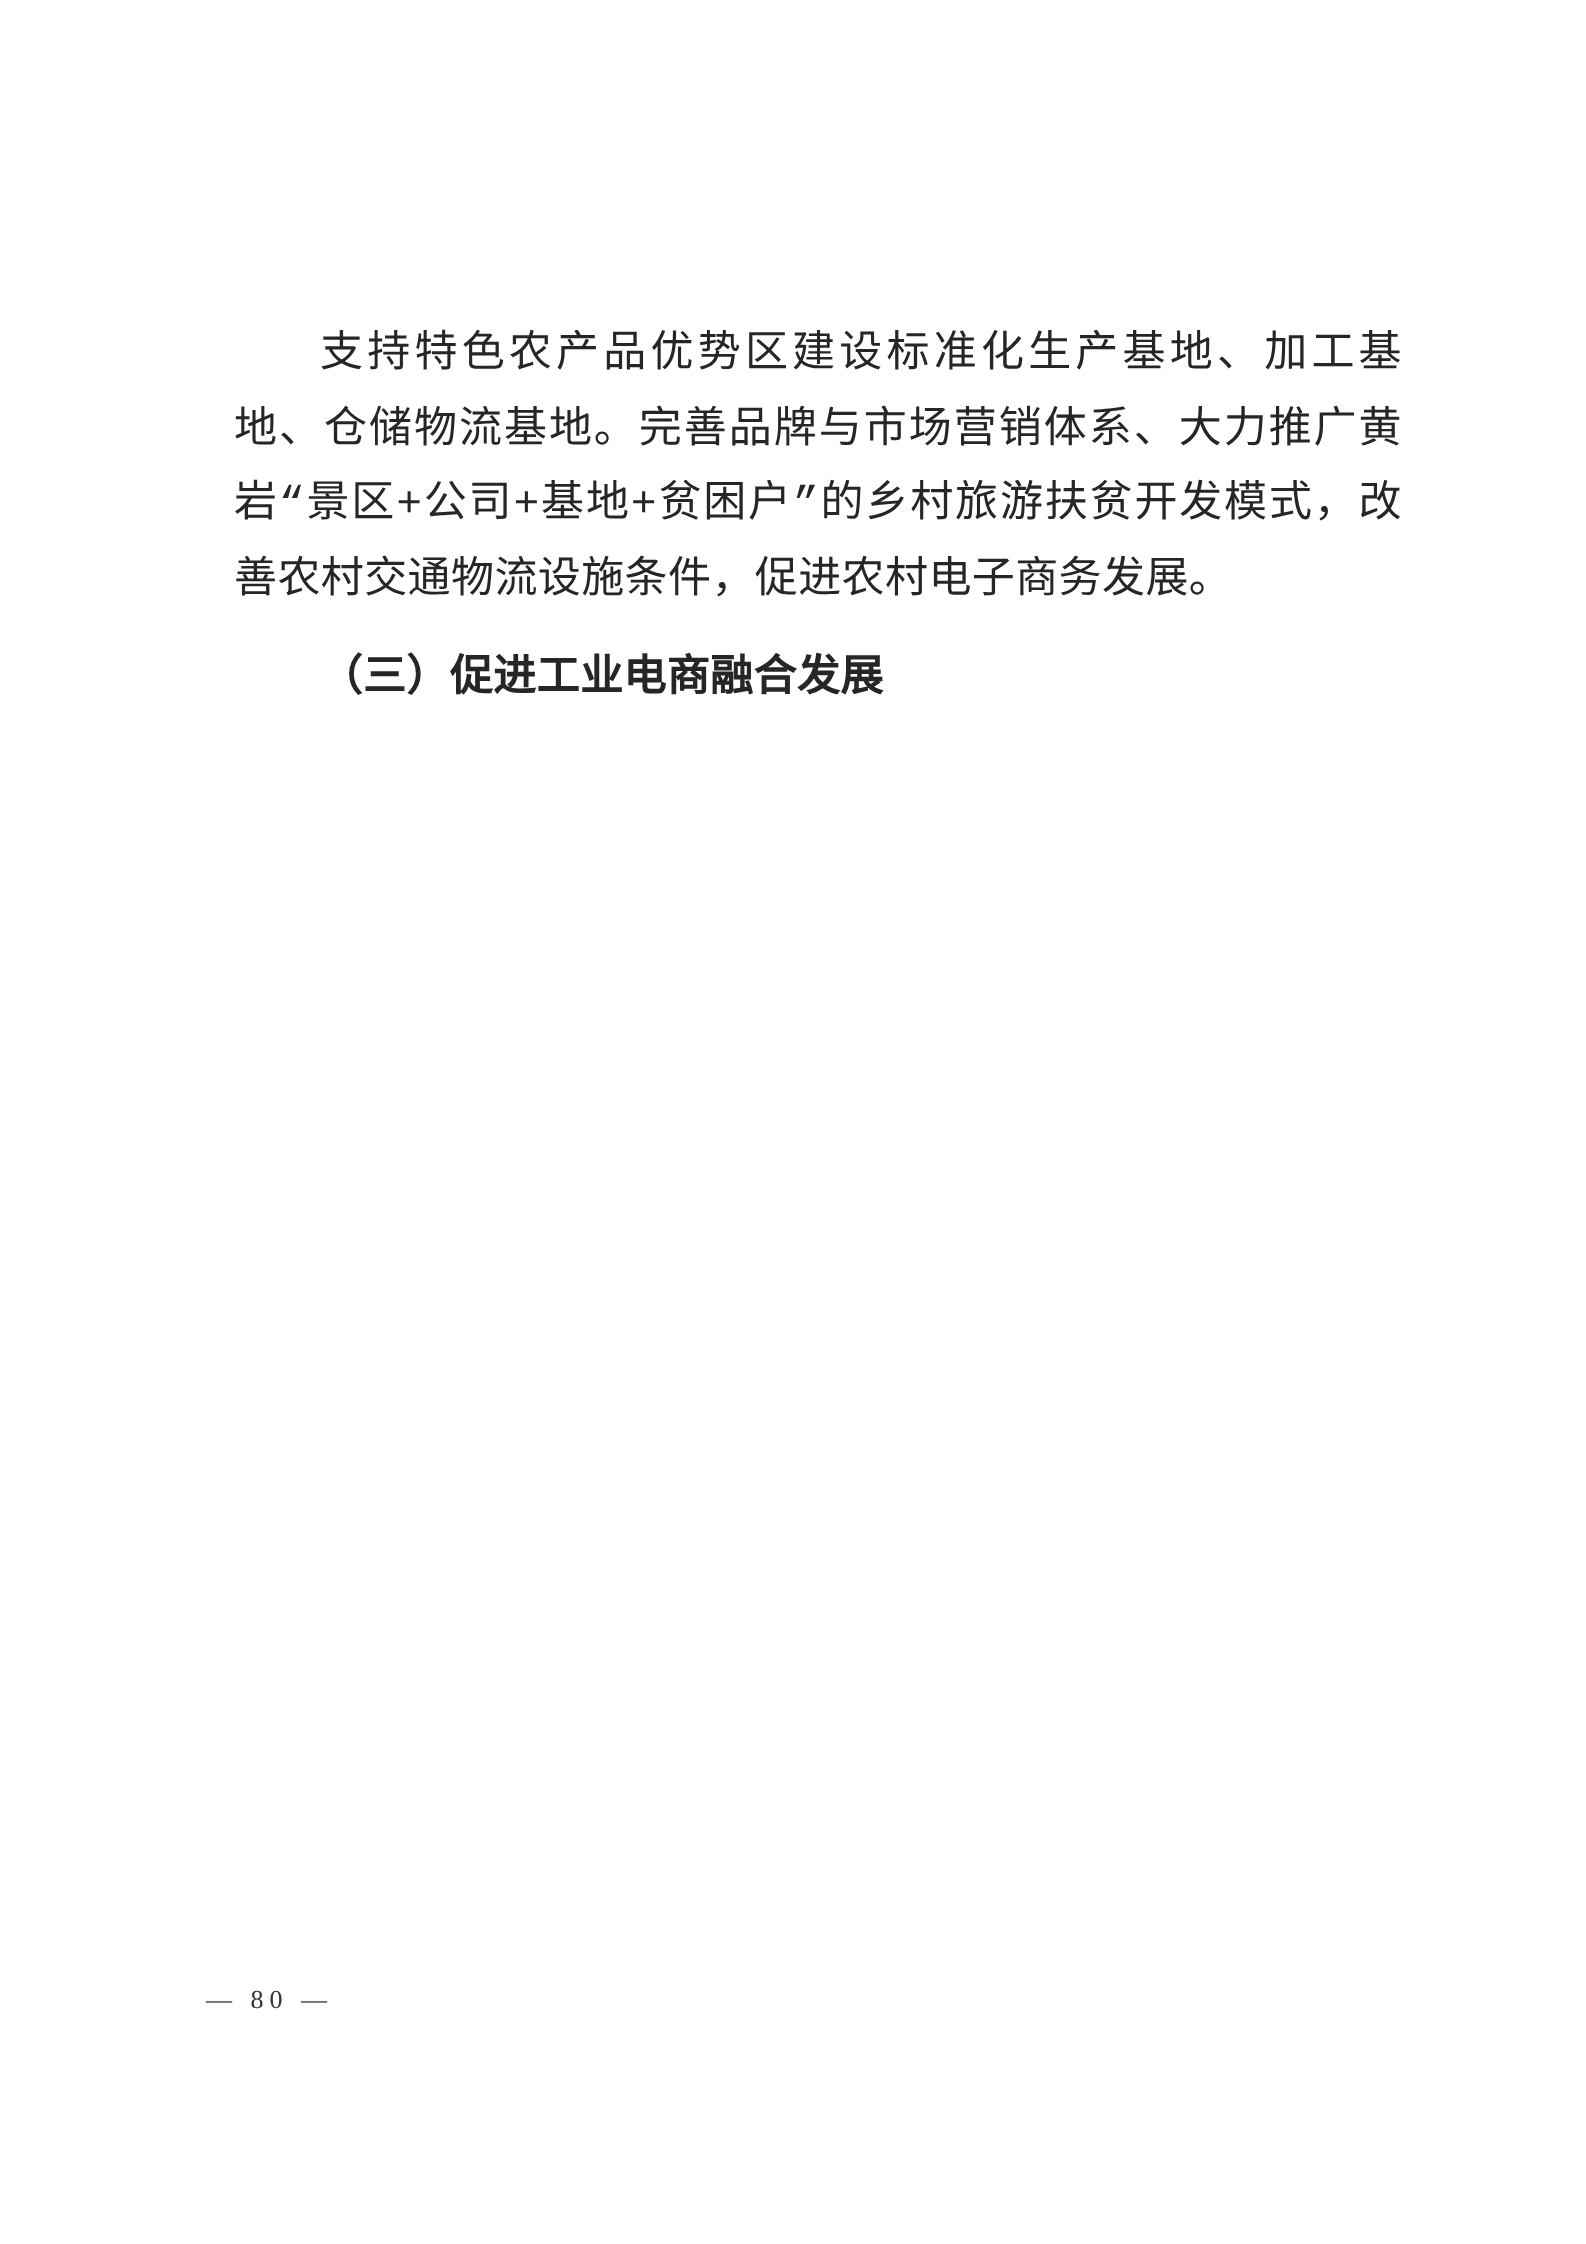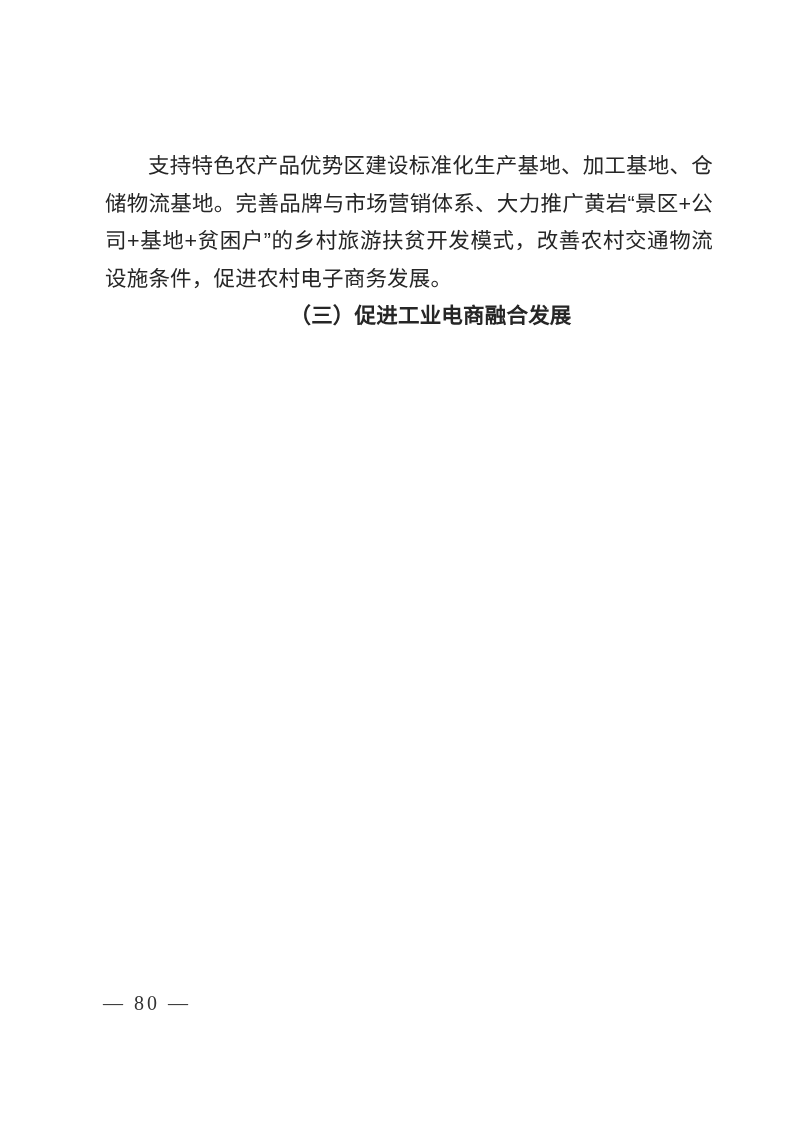--- a/index.html
+++ b/index.html
@@ -16,40 +16,40 @@
     overflow: hidden;
   }
   .doc-content {
     position: absolute;
     left: 105px;
     top: 148px;
     width: 608px;
     color: #262626;
   }
   p.para {
-    margin: 0;
+    margin: 12px;
     padding: 0;
-    font-family: Liberation Sans, sans-serif;
+    font-family: Liberation Mono, monospace;
     font-size: 21.5px;
     line-height: 37.5px;
     text-align: justify;
     text-indent: 2em;
     letter-spacing: 0.2px;
     word-break: break-all;
   }
   p.para.heading {
     font-weight: bold;
-    text-align: center;
+    text-align: left;
   }
   .page-footer {
     position: absolute;
     left: 103px;
     top: 992px;
     font-family: "Liberation Serif", "DejaVu Serif", serif;
-    font-size: 20px;
+    font-size: 13px;
     color: #333333;
     letter-spacing: 3px;
   }
 </style>
 </head>
 <body>
 
 <div class="page">
   <div class="doc-content">
 

